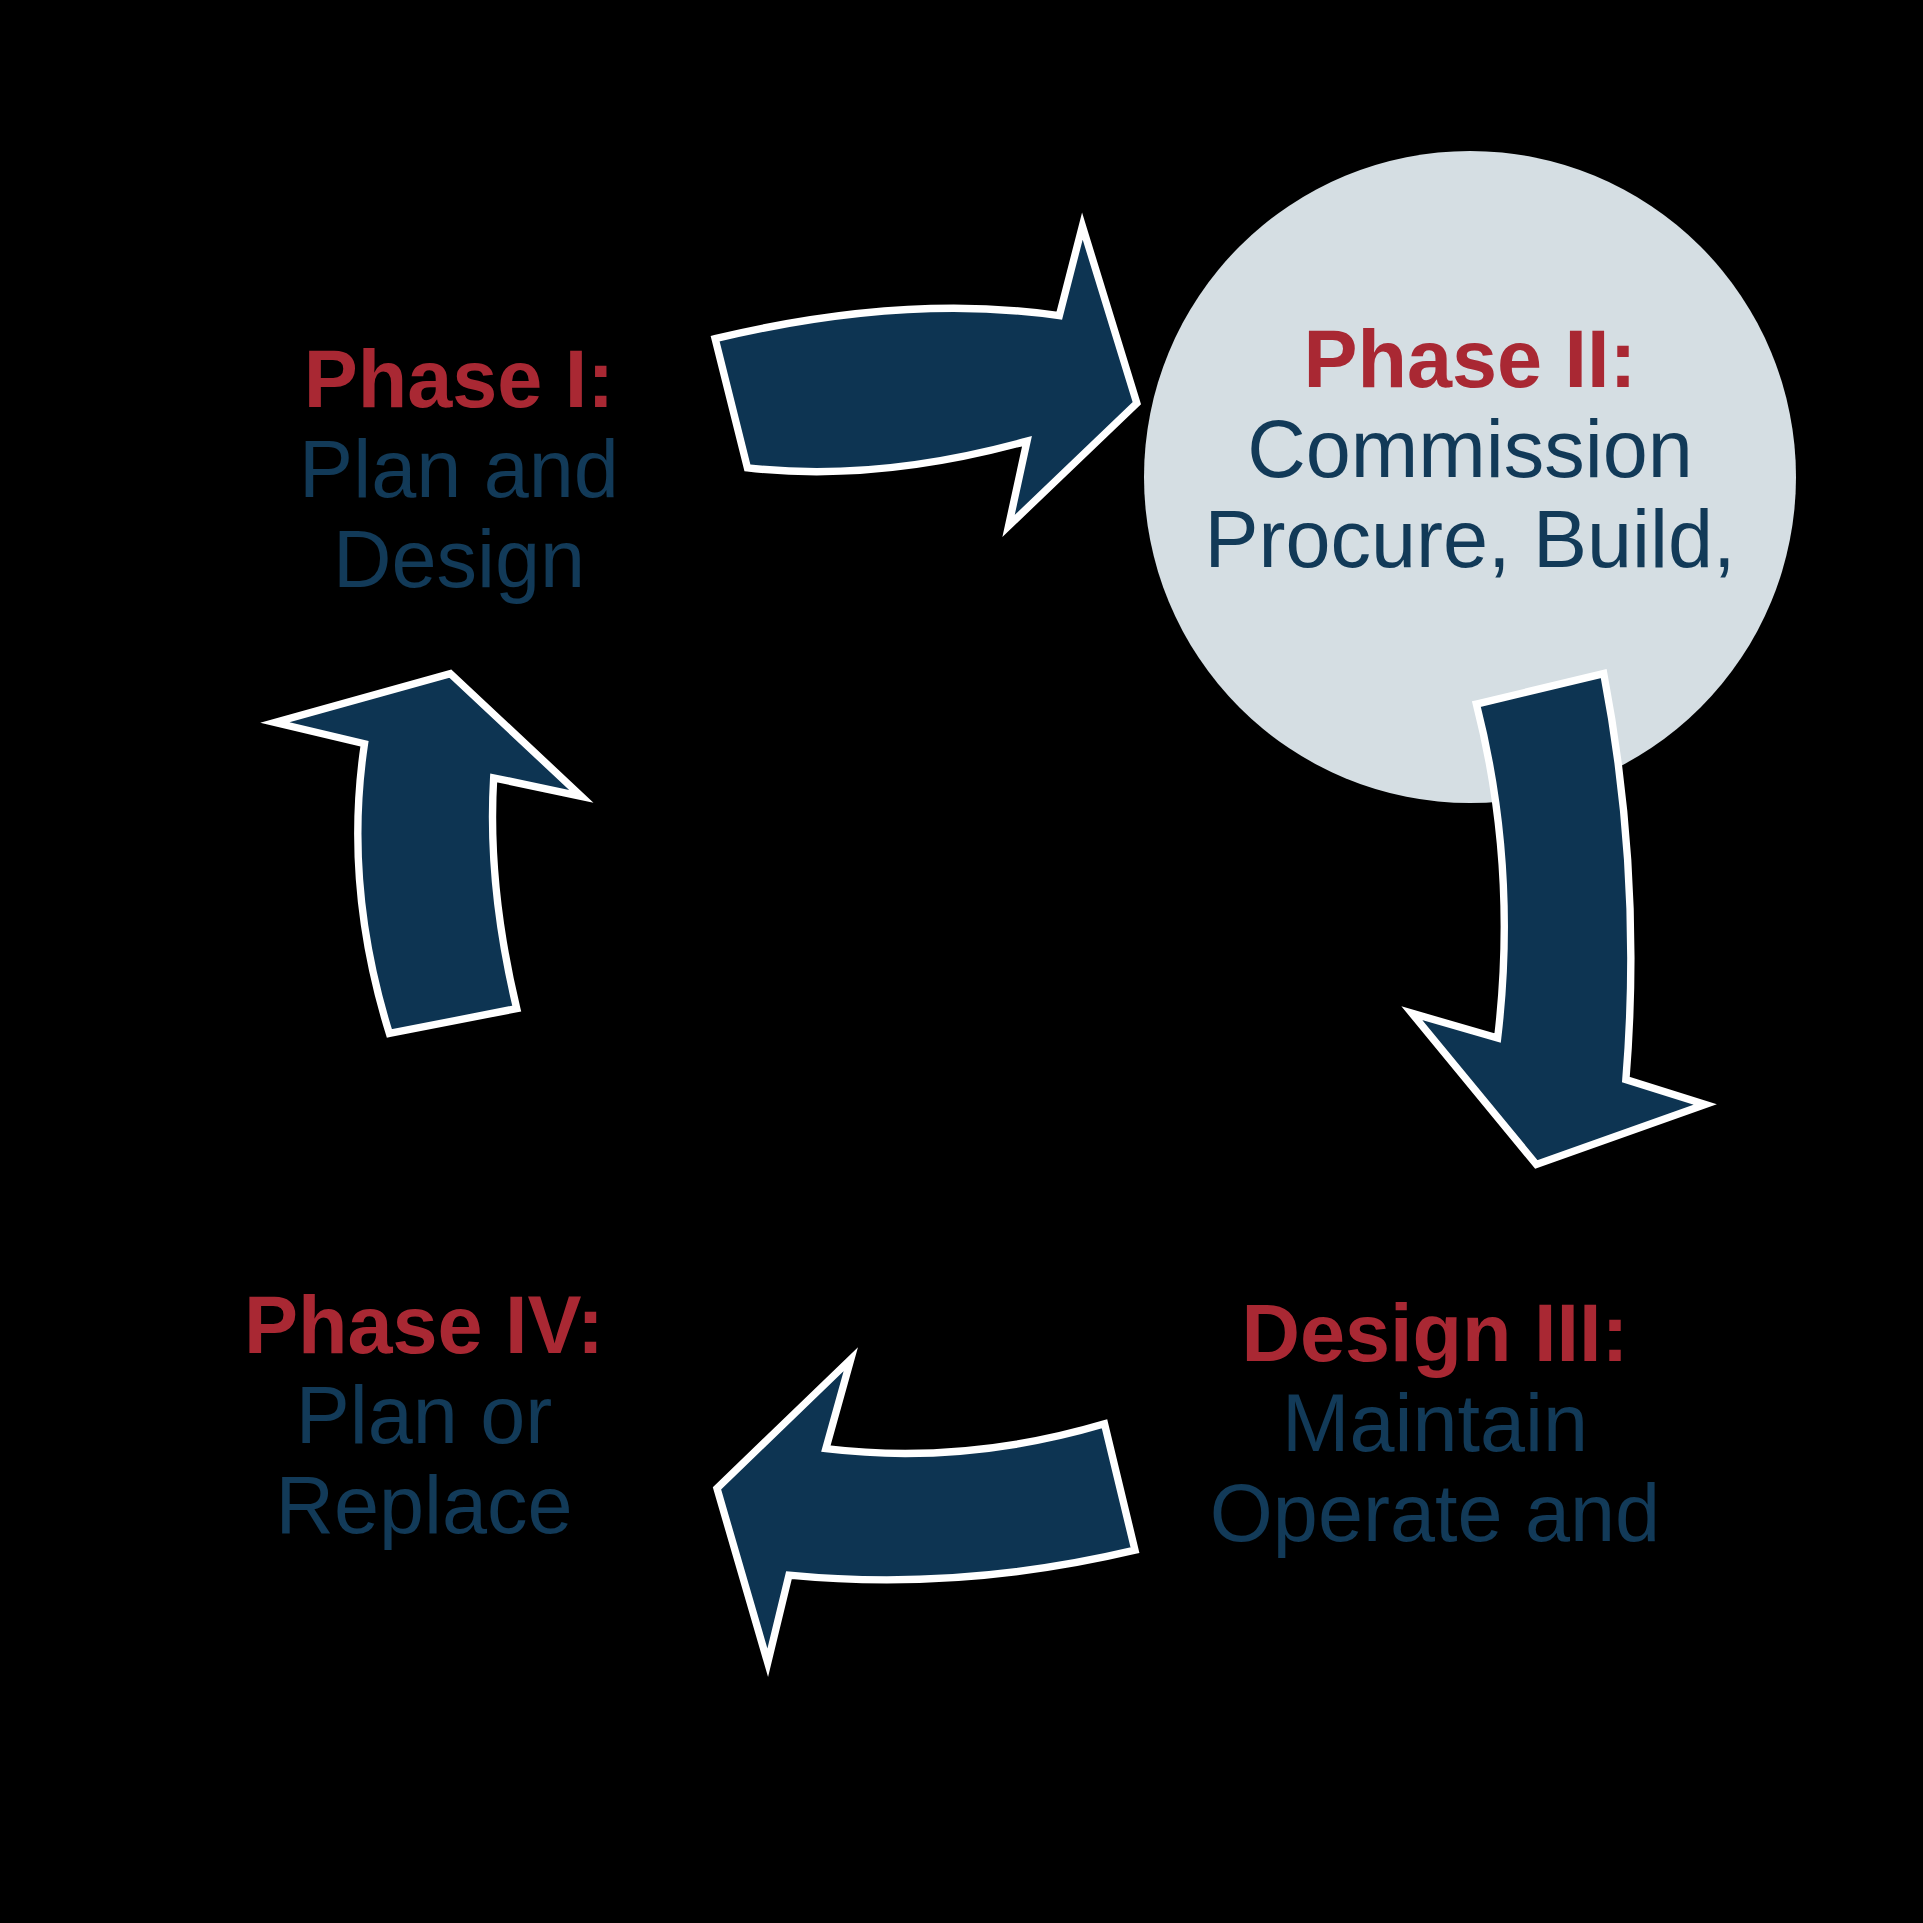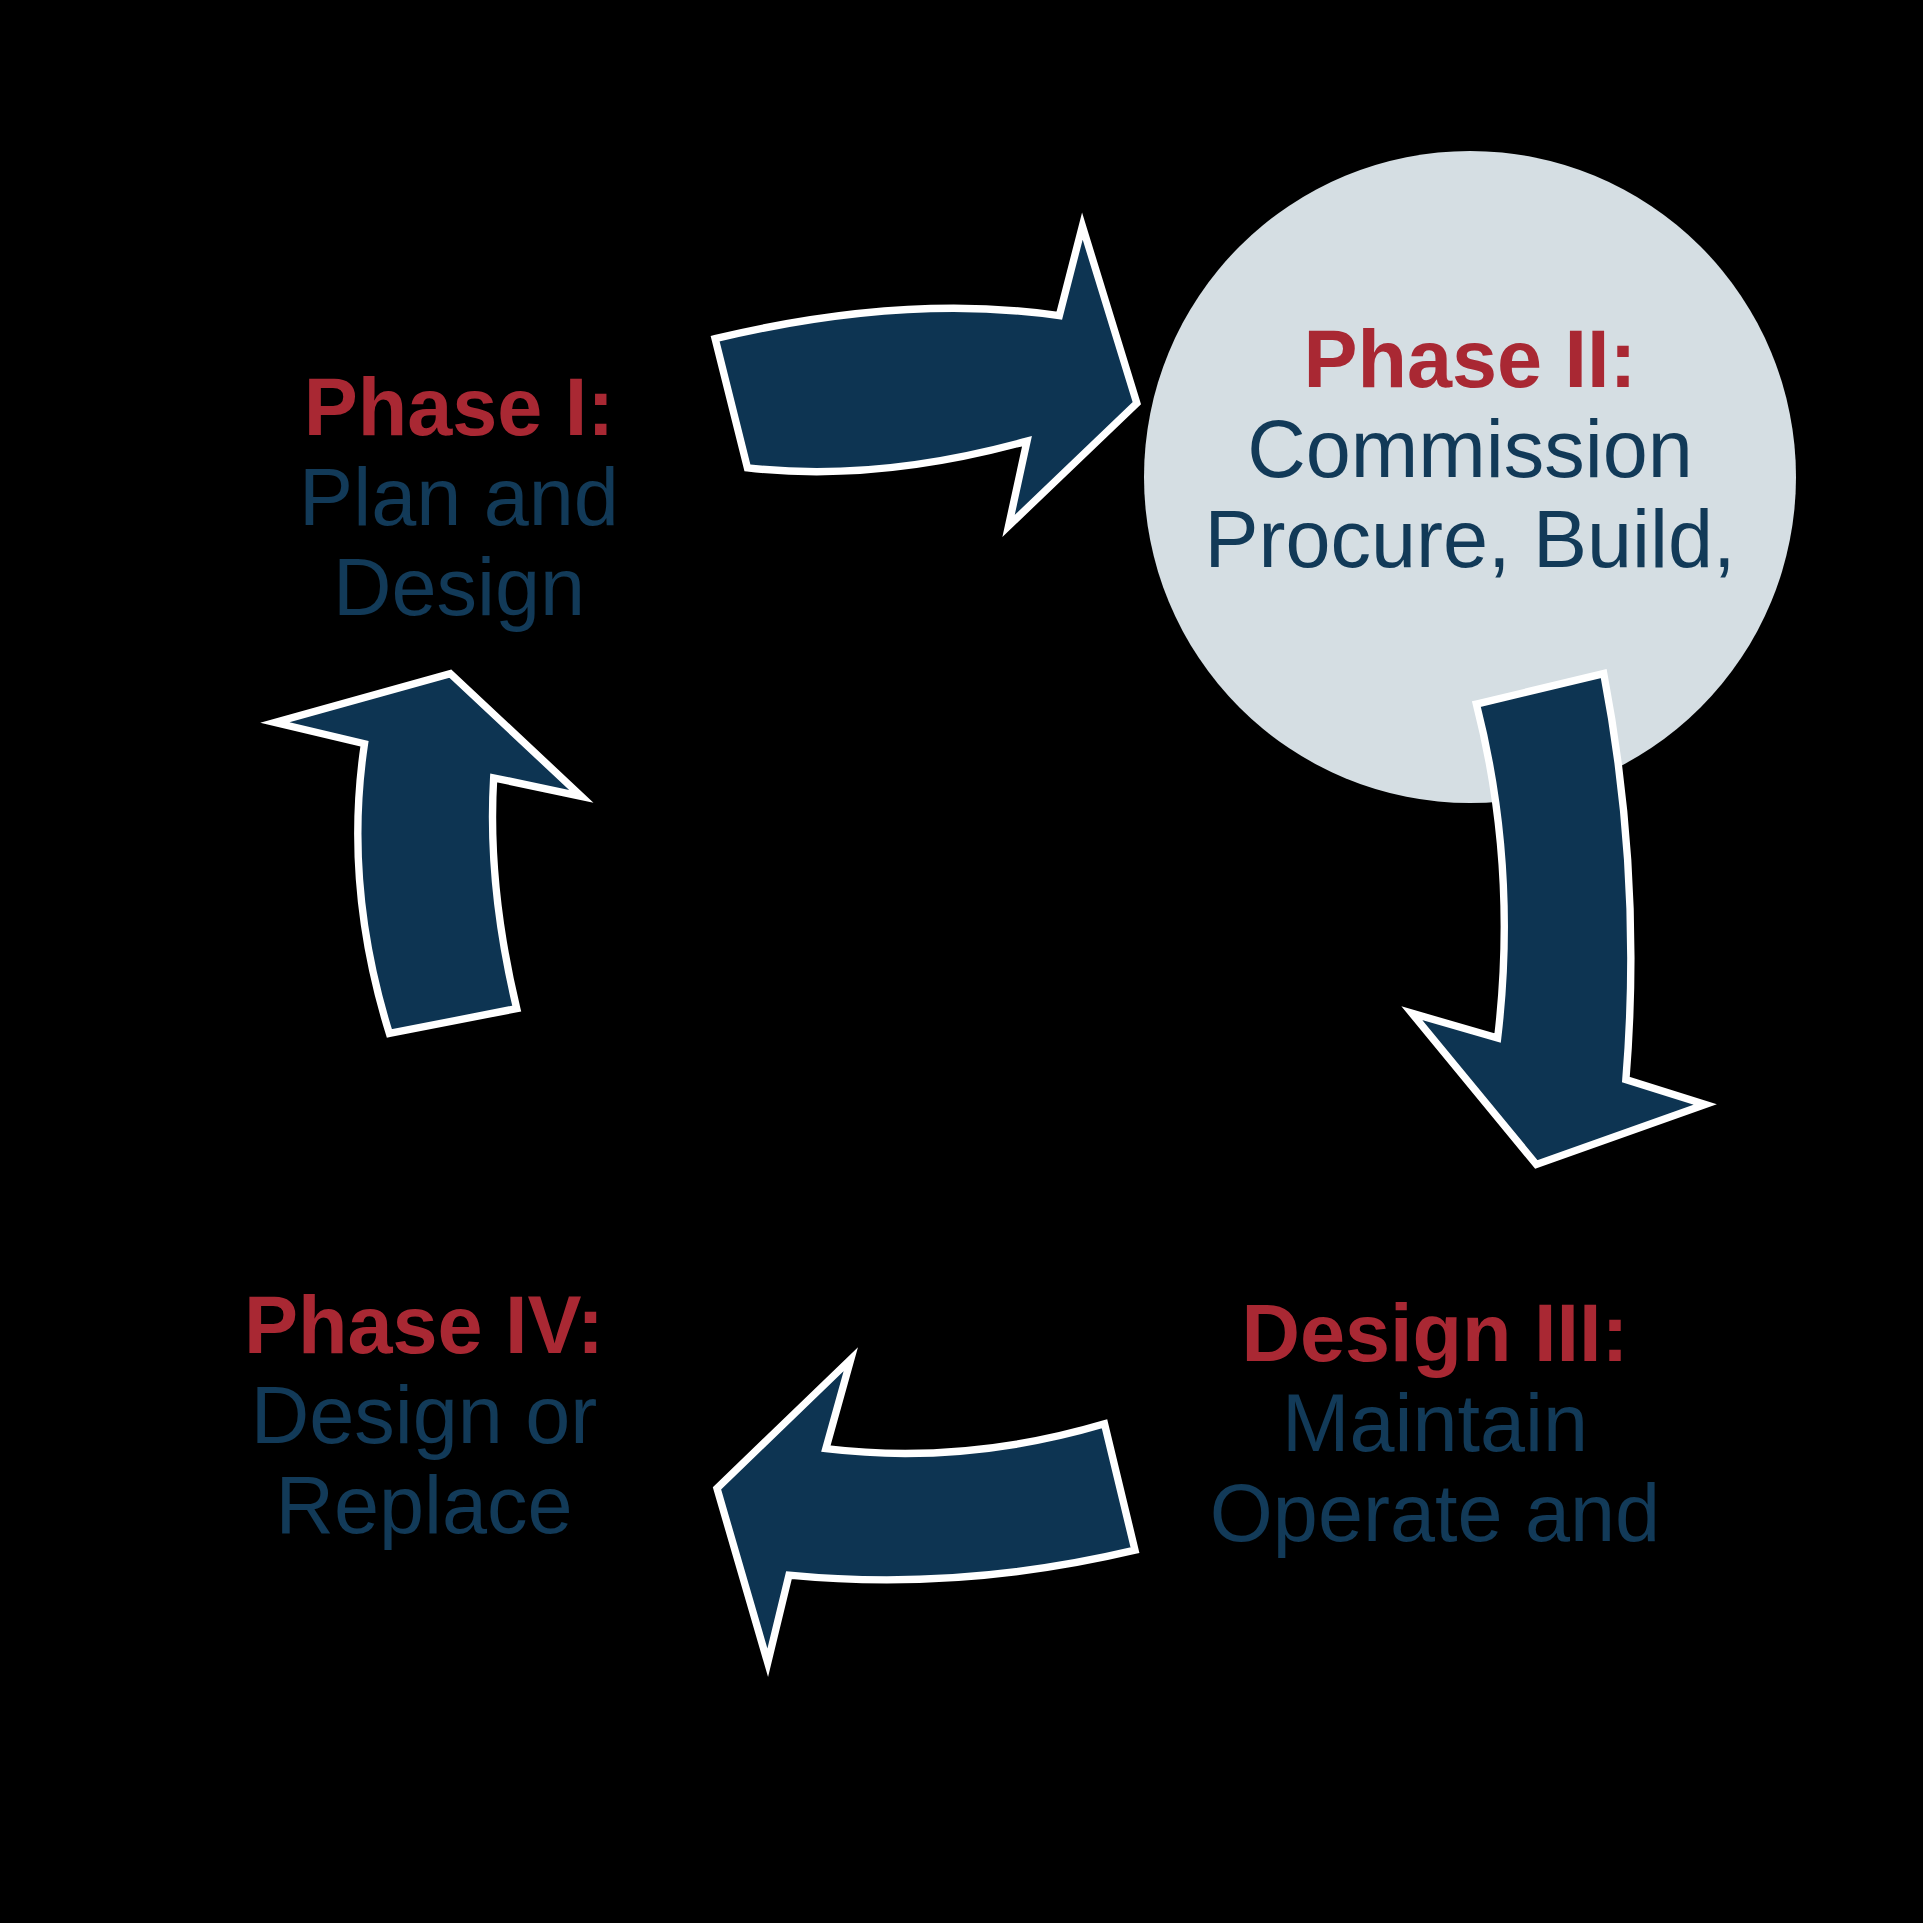--- a/index.html
+++ b/index.html
@@ -44,21 +44,21 @@
     white-space:nowrap;
   }
   .phase-title{
     font-weight:bold;
     color:var(--red);
   }
   .phase-line{
     font-weight:normal;
     color:var(--navy_text);
   }
-  .phase-1{left:459px;top:469px;margin-top:28px;}
+  .phase-1{left:459px;top:469px;}
   .phase-2{left:1470px;top:449px;}
   .phase-3{left:1435px;top:1423px;}
   .phase-4{left:424px;top:1415px;}
 </style>
 </head>
 <body>
 
 <div class="stage">
 
   <div class="cycle-circle"></div>
@@ -87,18 +87,18 @@
   </div>
 
   <div class="phase phase-3">
     <div class="phase-title">Design III:</div>
     <div class="phase-line">Maintain</div>
     <div class="phase-line">Operate and</div>
   </div>
 
   <div class="phase phase-4">
     <div class="phase-title">Phase IV:</div>
-    <div class="phase-line">Design or</div>
+    <div class="phase-line">Plan or</div>
     <div class="phase-line">Replace</div>
   </div>
 
 </div>
 
 
 </body></html>

